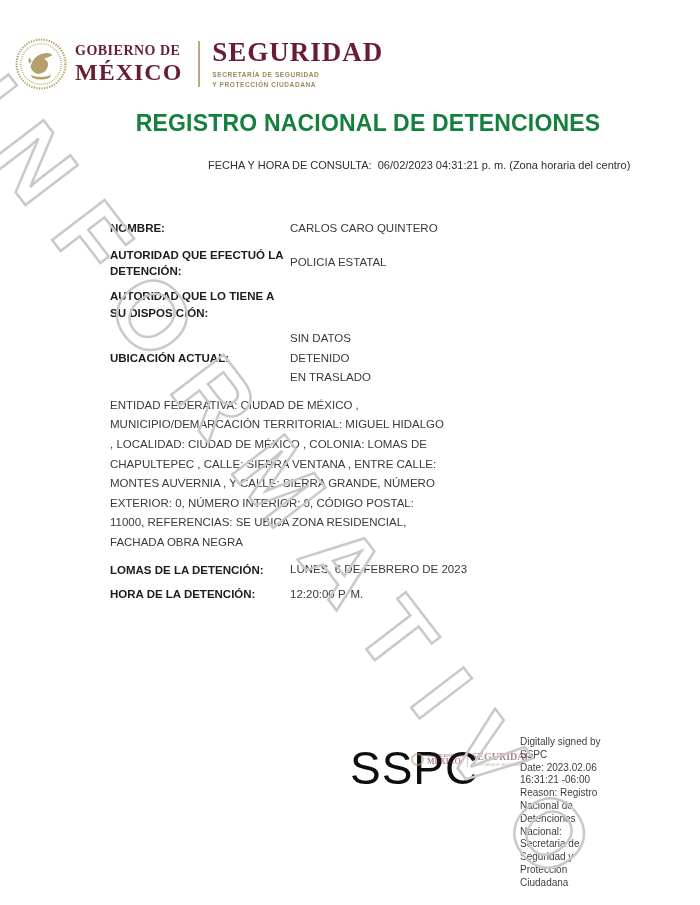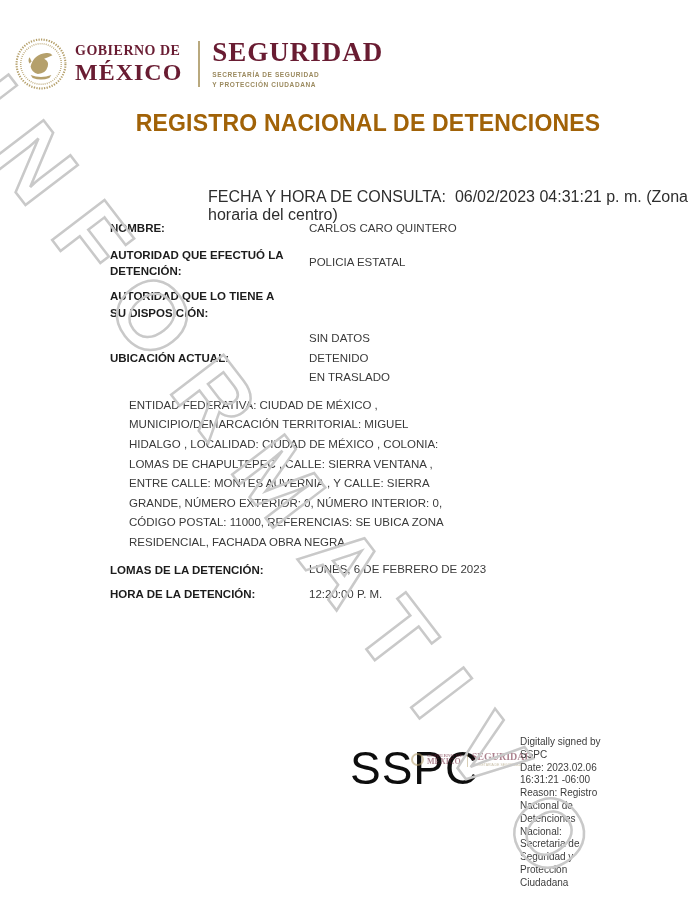--- a/index.html
+++ b/index.html
@@ -15,30 +15,30 @@
   .gob-block { margin-left:8px; font-family:"Liberation Serif", serif; color:#691c32; line-height:1; }
   .gob-line1 { font-size:14px; font-weight:bold; letter-spacing:.5px; }
   .gob-line2 { font-size:24px; font-weight:bold; letter-spacing:1px; margin-top:2px; }
   .hdr-divider { width:2px; height:46px; background:#b9a97e; margin:0 12px 0 16px; }
   .seg-block { line-height:1; }
   .seg-title { font-family:"Liberation Serif", serif; font-size:27px; font-weight:bold; color:#691c32; letter-spacing:1px; }
   .seg-sub { margin-top:4px; font-size:6.5px; font-weight:bold; color:#9b8a5f; letter-spacing:.6px; line-height:1.45; }
 
   
   .doc-title { position:absolute; top:110px; left:0; width:100%; text-align:center;
-    font-size:23px; font-weight:bold; color:#a16207; letter-spacing:.2px;padding-left:36px; }
-  .consulta { position:absolute; top:188px; left:208px; font-size:16px; color:#2e2e2e; }
+    font-size:23px; font-weight:bold; color:#15803d; letter-spacing:.2px;padding-left:36px; }
+  .consulta { position:absolute; top:159px; left:208px; font-size:11px; color:#2e2e2e; }
 
   
   .fields { position:absolute; top:219px; left:110px; width:525px; }
   .row { display:flex; align-items:center; margin-bottom:5px; }
   .row.center { align-items:center; }
   .flabel { width:180px; flex-shrink:0; font-size:11.5px; font-weight:bold; color:#1c1c1c; line-height:1.45; }
   .fvalues { width:334px; font-size:11.5px; color:#3a3a3a; line-height:1.7; }
-  .fvalues div { min-height:19px;margin-left:19px; }
+  .fvalues div { min-height:19px; }
   .row.tall-gap { margin-bottom:8px; }
 
   
   .watermark {
     position:absolute; left:22px; top:56px; z-index:6; pointer-events:none;
     transform-origin:0 0; transform:rotate(52.5deg);
     font-size:96px; font-weight:bold; letter-spacing:31px; white-space:nowrap;
     color:transparent; -webkit-text-stroke:2.5px #c9c9c9;
   }
 

